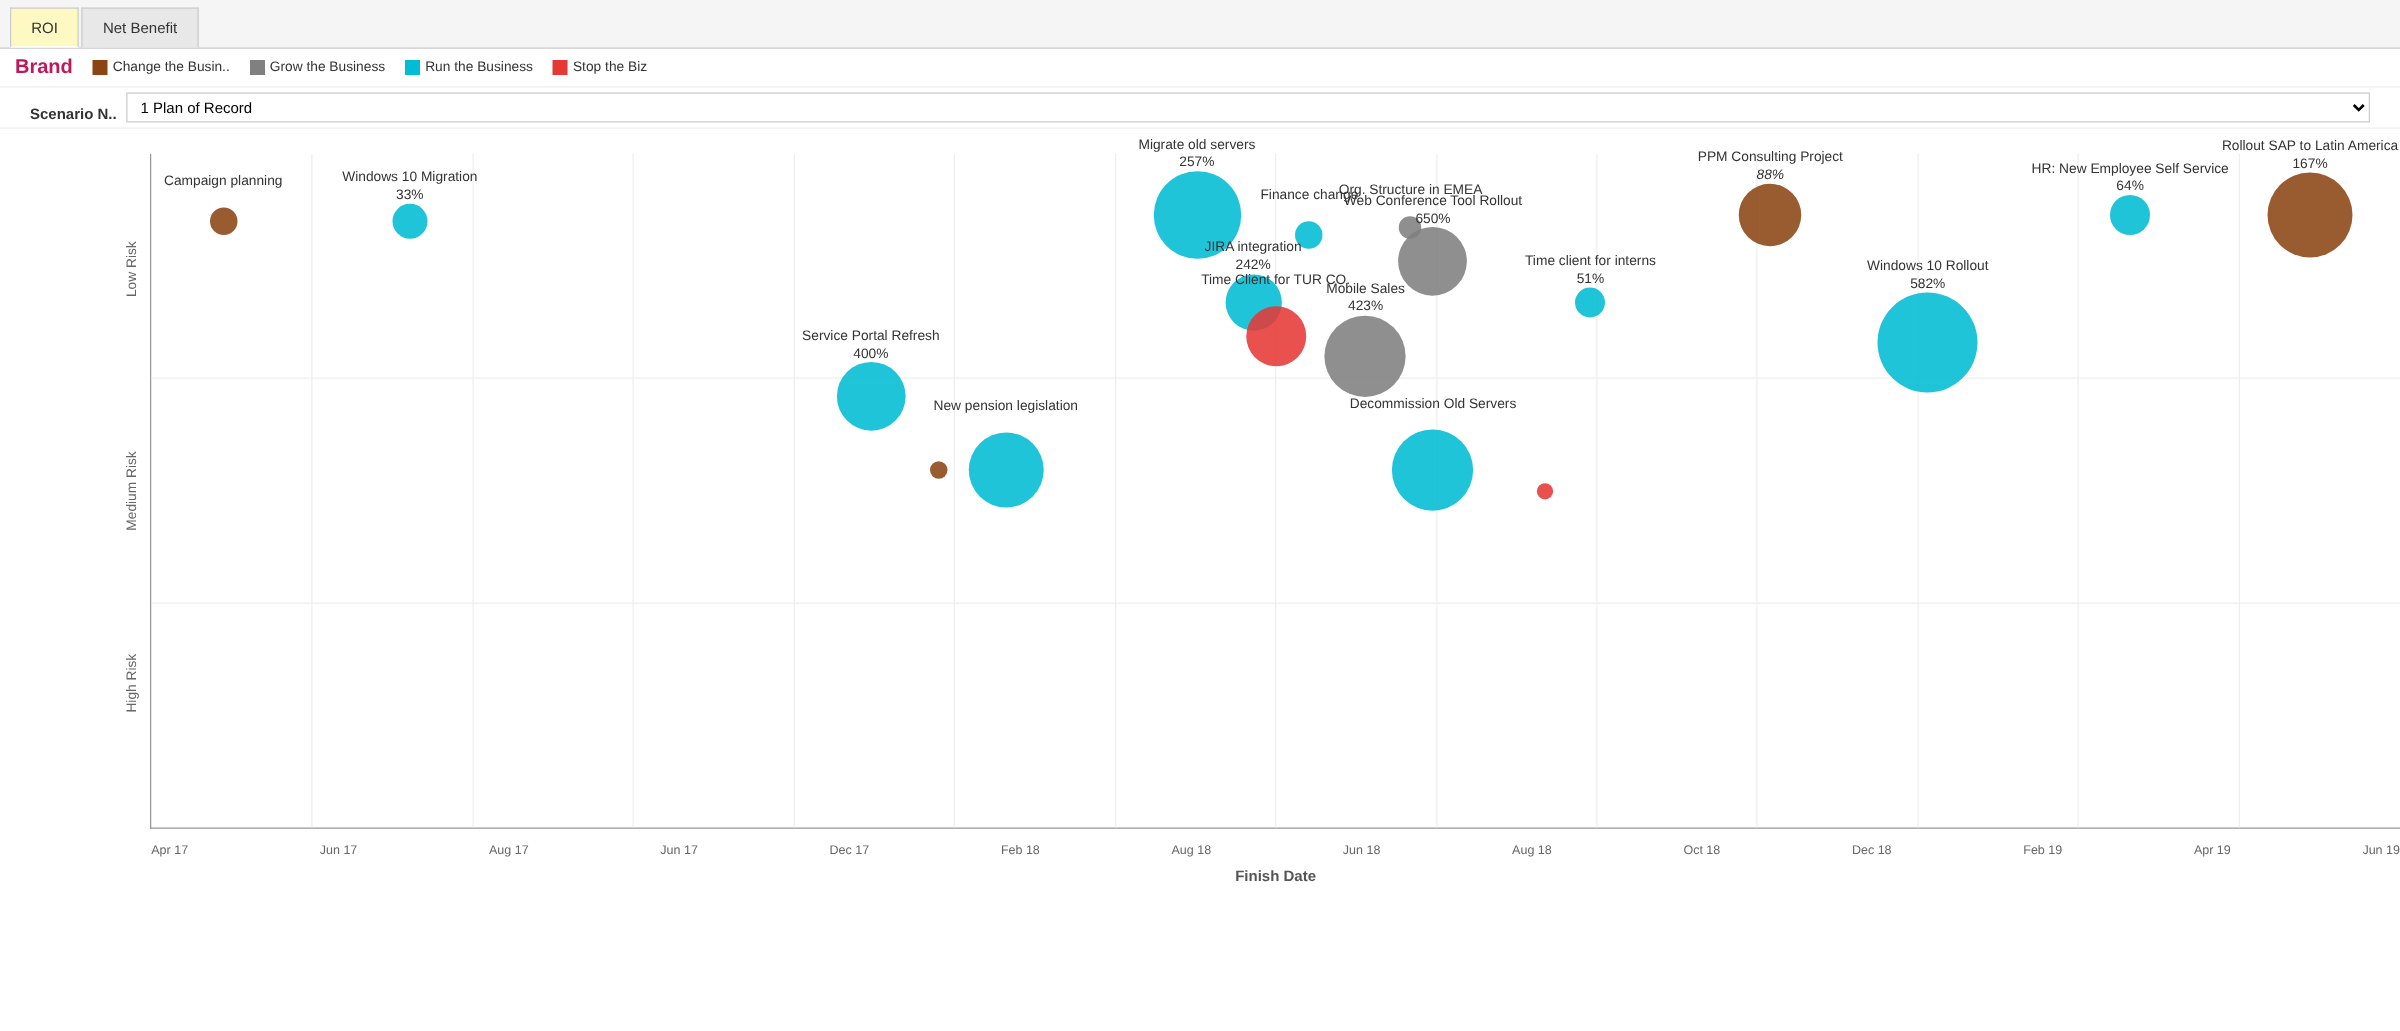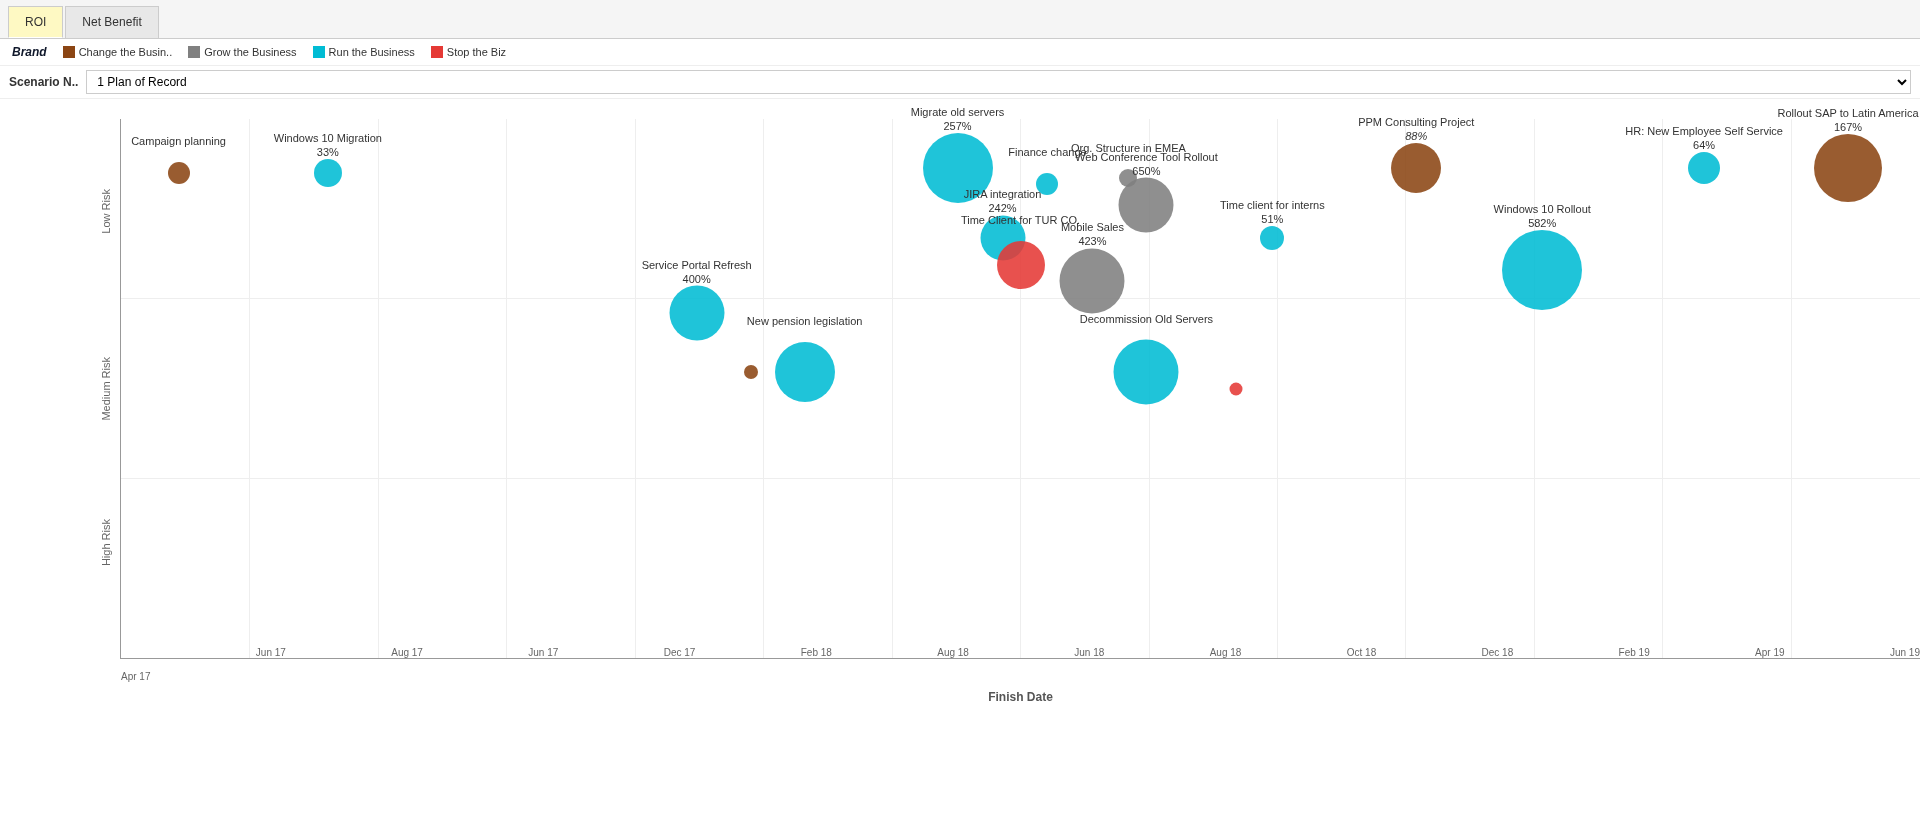--- a/index.html
+++ b/index.html
@@ -4,26 +4,26 @@
   <style>
     * { box-sizing: border-box; margin: 0; padding: 0; }
     body { font-family: Arial, sans-serif; background: #fff; color: #333; font-size: 12px; }
     
     .tabs { display: flex; border-bottom: 1px solid #ccc; padding: 0 8px; background: #f5f5f5; }
     .tab { padding: 8px 16px; cursor: pointer; border: 1px solid #ccc; border-bottom: none; background: #fff; margin-right: 2px; margin-top: 6px; font-size: 12px; }
     .tab.active { background: #fef9c3; border-bottom: 1px solid #fff; }
     .tab:not(.active) { background: #e8e8e8; }
 
     .filter-bar { display: flex; align-items: center; padding: 6px 12px; border-bottom: 1px solid #eee; gap: 16px; }
-    .filter-label { font-weight: bold; font-size: 12px; color: #0f172a; font-style: italic; }
+    .filter-label { font-weight: bold; font-size: 16px; color: #be185d; }
     .legend-items { display: flex; gap: 16px; align-items: center; }
     .legend-item { display: flex; align-items: center; gap: 4px; font-size: 11px; cursor: pointer; }
     .legend-dot { width: 12px; height: 12px; border-radius: 0; display: inline-block; }
 
-    .scenario-bar { display: flex; align-items: center; padding: 4px 9px; border-bottom: 1px solid #eee; gap: 8px; }
+    .scenario-bar { display: flex; align-items: flex-end; padding: 4px 24px; border-bottom: 1px solid #eee; gap: 8px; }
     .scenario-label { font-weight: bold; font-size: 12px; color: #333; }
     .scenario-select { flex: 1; padding: 3px 6px; border: 1px solid #ccc; font-size: 12px; background: #fff; }
 
     .chart-container { position: relative; width: 100%; height: 660px; padding: 20px 0 60px 60px; overflow: hidden; }
     .chart-title { text-align: center; font-size: 28px; font-weight: bold; color: #555; margin-bottom: 20px; }
 
     .bubble { position: absolute; border-radius: 50%; transform: translate(-50%, -50%); opacity: 0.85; cursor: pointer; }
     .bubble-label { position: absolute; transform: translateX(-50%); text-align: center; font-size: 11px; color: #333; white-space: nowrap; pointer-events: none; }
 
     .grid-line-h { position: absolute; left: 0; right: 0; border-top: 1px solid #eee; }
@@ -91,21 +91,21 @@
       <div class="grid-line-v" style="left:42.84%;"></div>
       <div class="grid-line-v" style="left:49.98%;"></div>
       <div class="grid-line-v" style="left:57.12%;"></div>
       <div class="grid-line-v" style="left:64.26%;"></div>
       <div class="grid-line-v" style="left:71.4%;"></div>
       <div class="grid-line-v" style="left:78.54%;"></div>
       <div class="grid-line-v" style="left:85.68%;"></div>
       <div class="grid-line-v" style="left:92.82%;"></div>
 
       <div style="position:absolute; bottom:-24px; left:0; right:0; display:flex; justify-content:space-between;">
-        <span style="font-size:10px;color:#666;margin-top:24px;">Apr 17</span>
+        <span style="font-size:10px;color:#666;">Apr 17</span>
         <span style="font-size:10px;color:#666;">Jun 17</span>
         <span style="font-size:10px;color:#666;">Aug 17</span>
         <span style="font-size:10px;color:#666;">Jun 17</span>
         <span style="font-size:10px;color:#666;">Dec 17</span>
         <span style="font-size:10px;color:#666;">Feb 18</span>
         <span style="font-size:10px;color:#666;">Aug 18</span>
         <span style="font-size:10px;color:#666;">Jun 18</span>
         <span style="font-size:10px;color:#666;">Aug 18</span>
         <span style="font-size:10px;color:#666;">Oct 18</span>
         <span style="font-size:10px;color:#666;">Dec 18</span>

